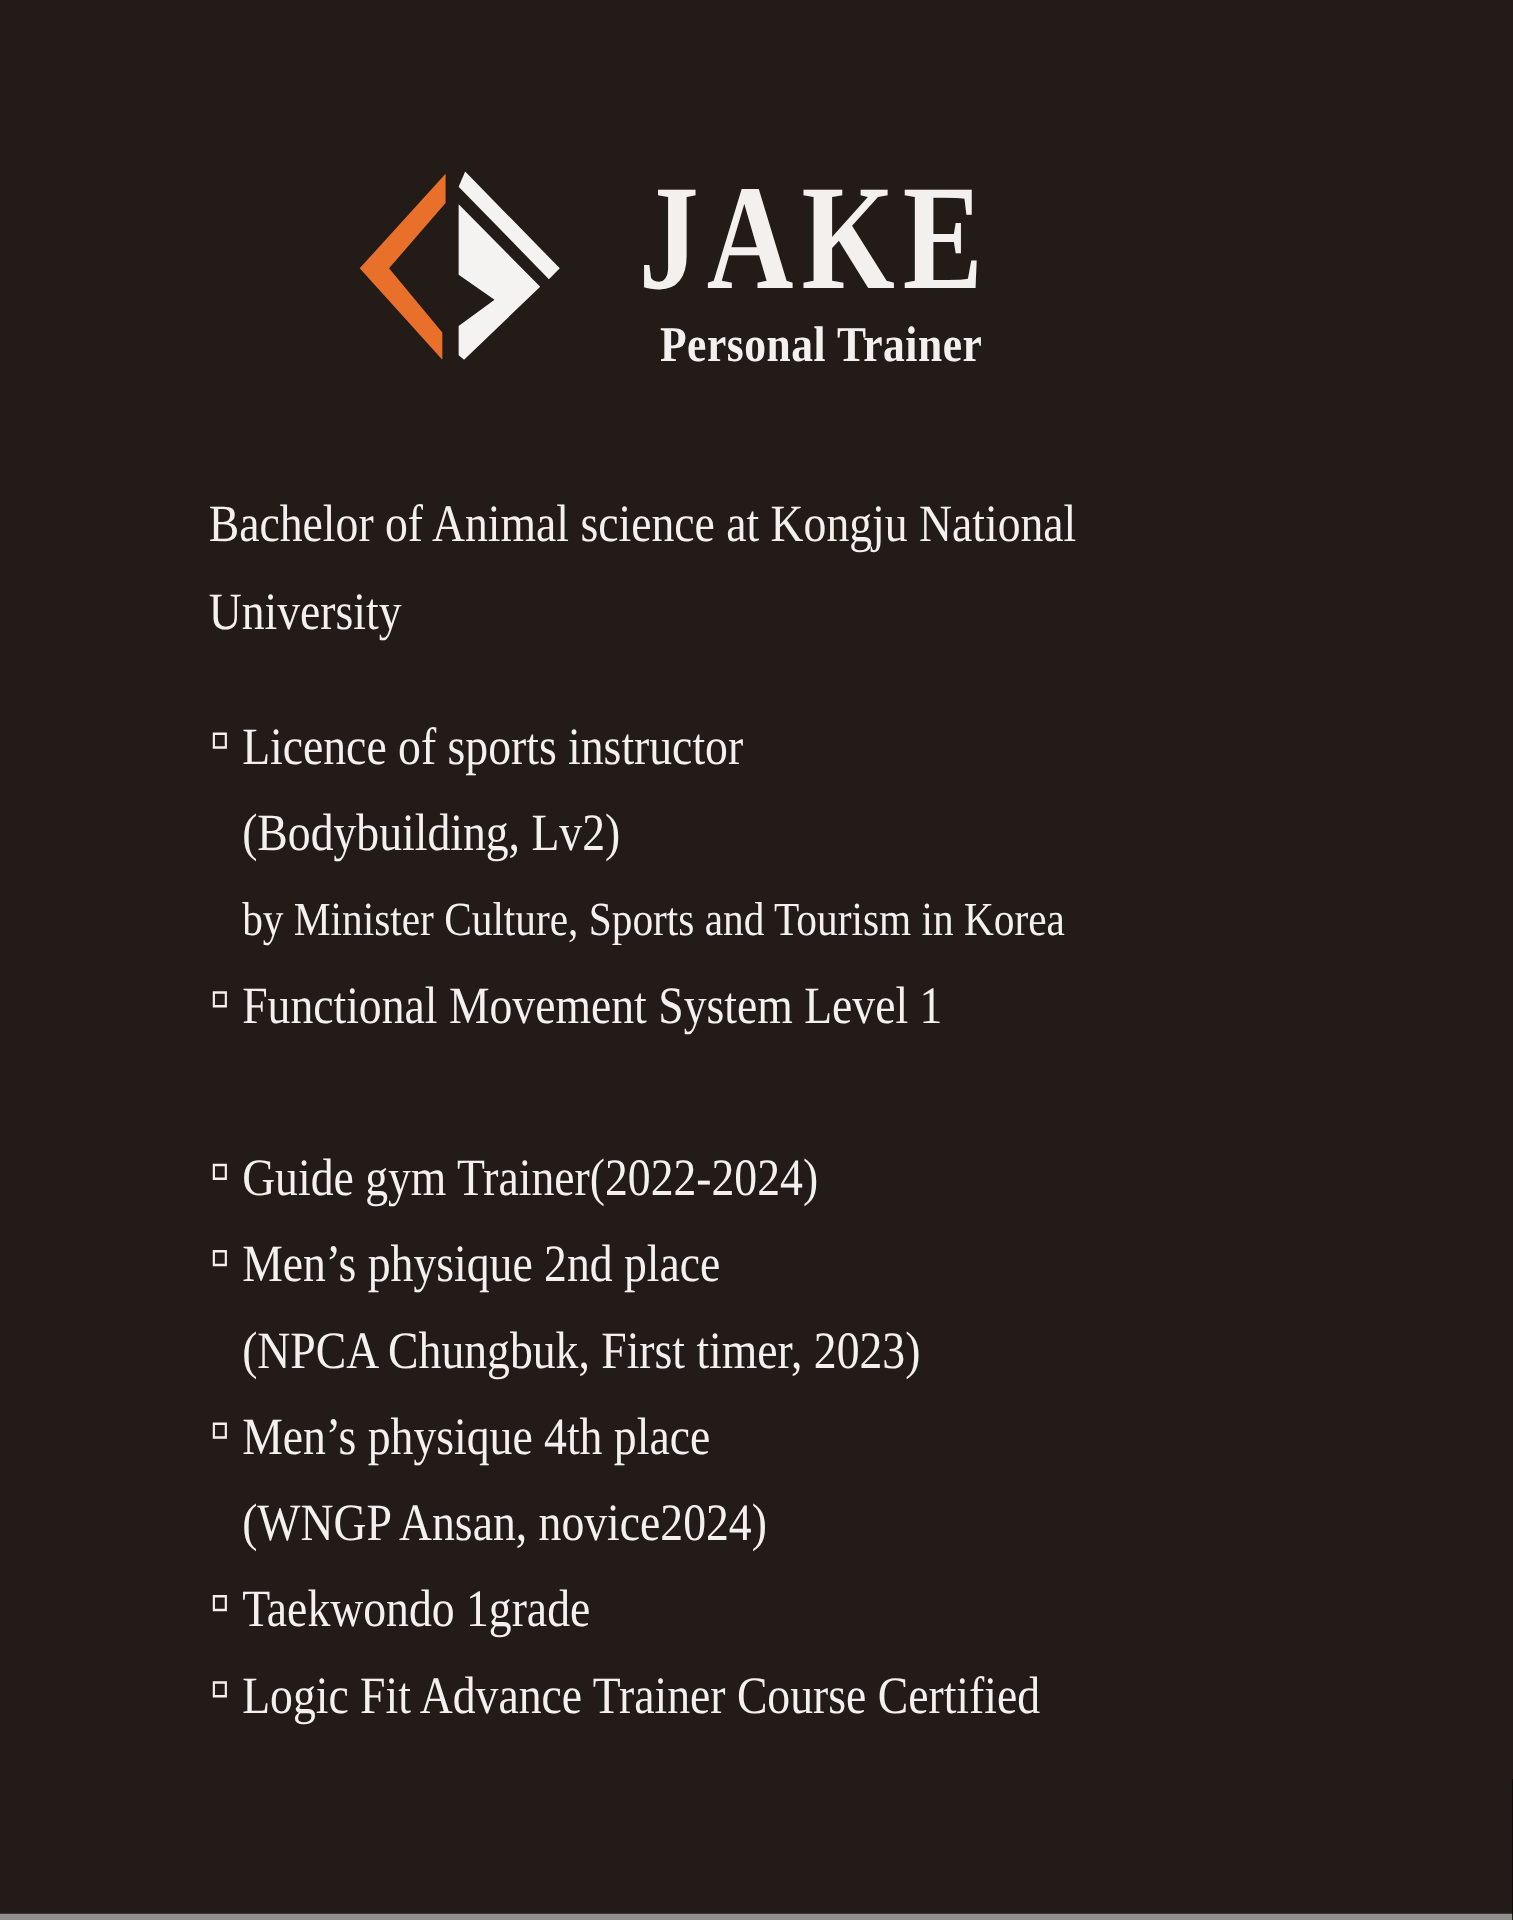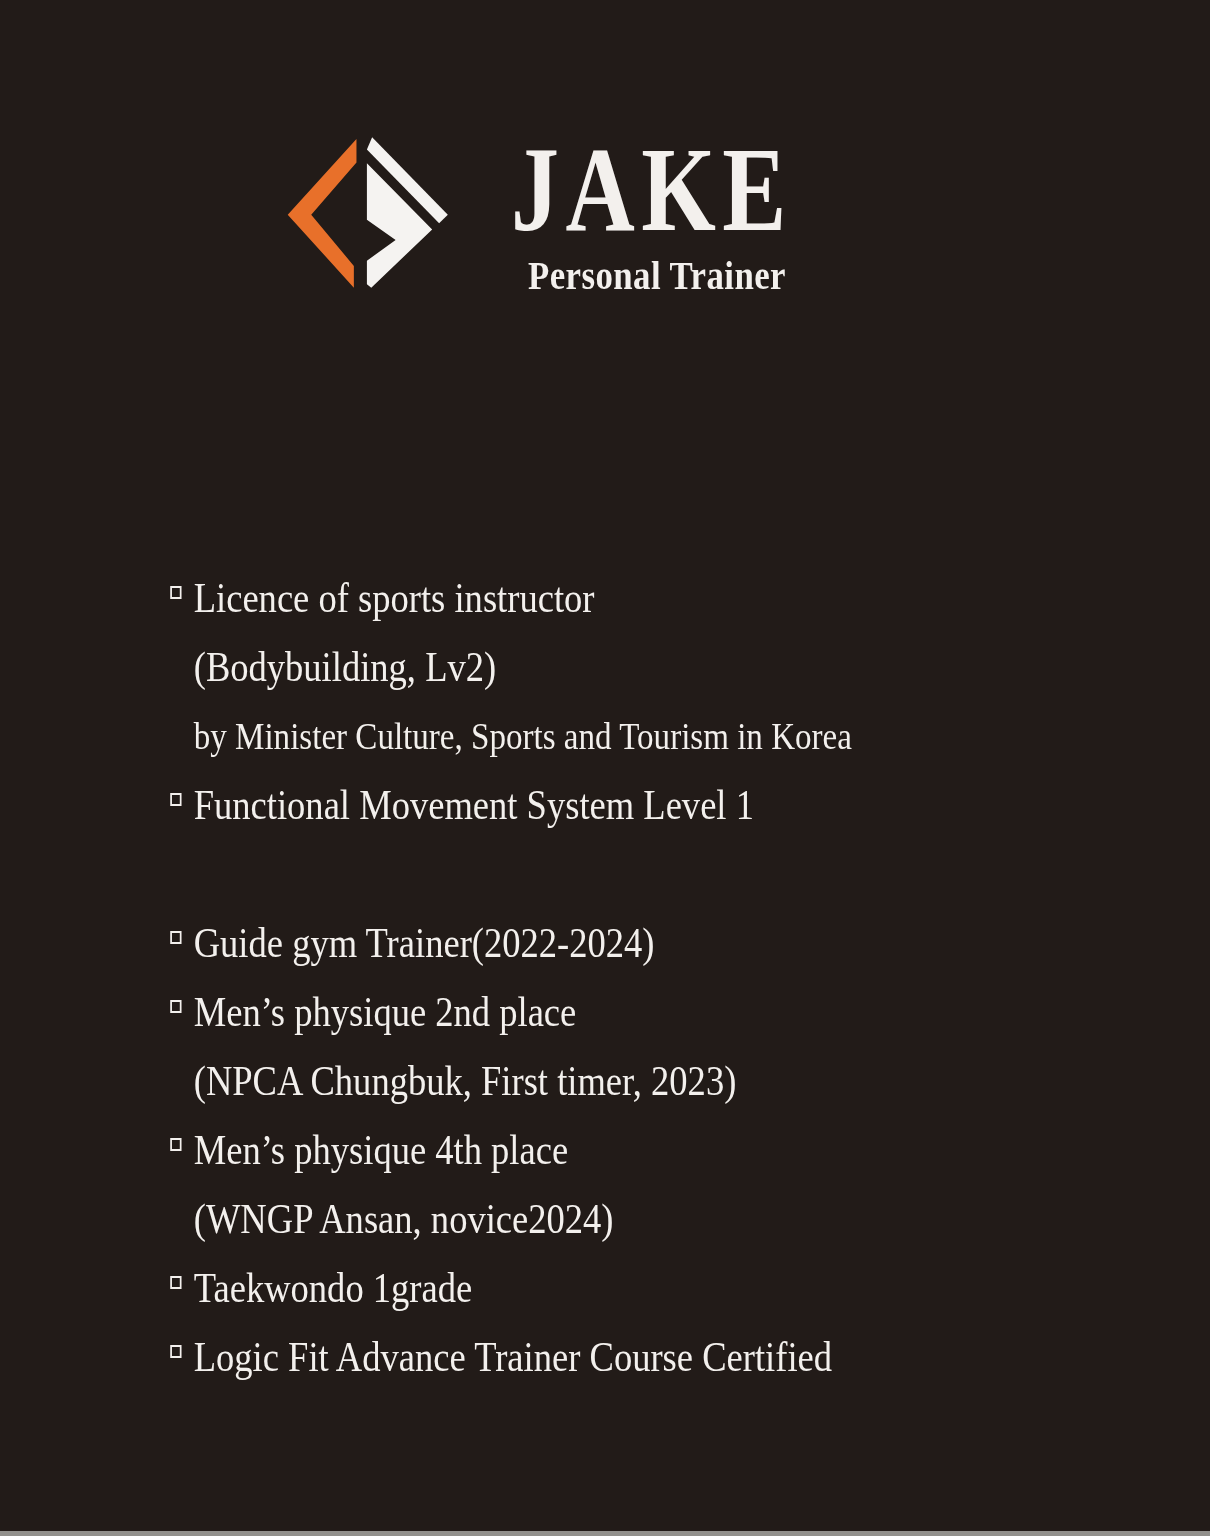--- a/index.html
+++ b/index.html
@@ -62,20 +62,24 @@
       <polygon points="99,6 186,95 176,105 93,20" fill="var(--logo-white)"></polygon>
 
       <polygon points="93,36 168,112 98,179 93,175 93,148 126,124 93,101" fill="var(--logo-white)"></polygon>
     </svg>
   </div>
 
   <div class="brand-name">JAKE</div>
 
   <div class="brand-tagline">Personal Trainer</div>
 
+  <div class="education">
+    <div class="edu-line">Bachelor of Animal science at Kongju National</div>
+    <div class="edu-line">University</div>
+  </div>
 
   <div class="credentials" id="credentials">
       <div class="cred-line">
     <span class="bullet"></span>
     <span class="cred-text">Licence of sports instructor</span>
   </div>
       <div class="cred-line sub">
     
     <span class="cred-text">(Bodybuilding, Lv2)</span>
   </div>

